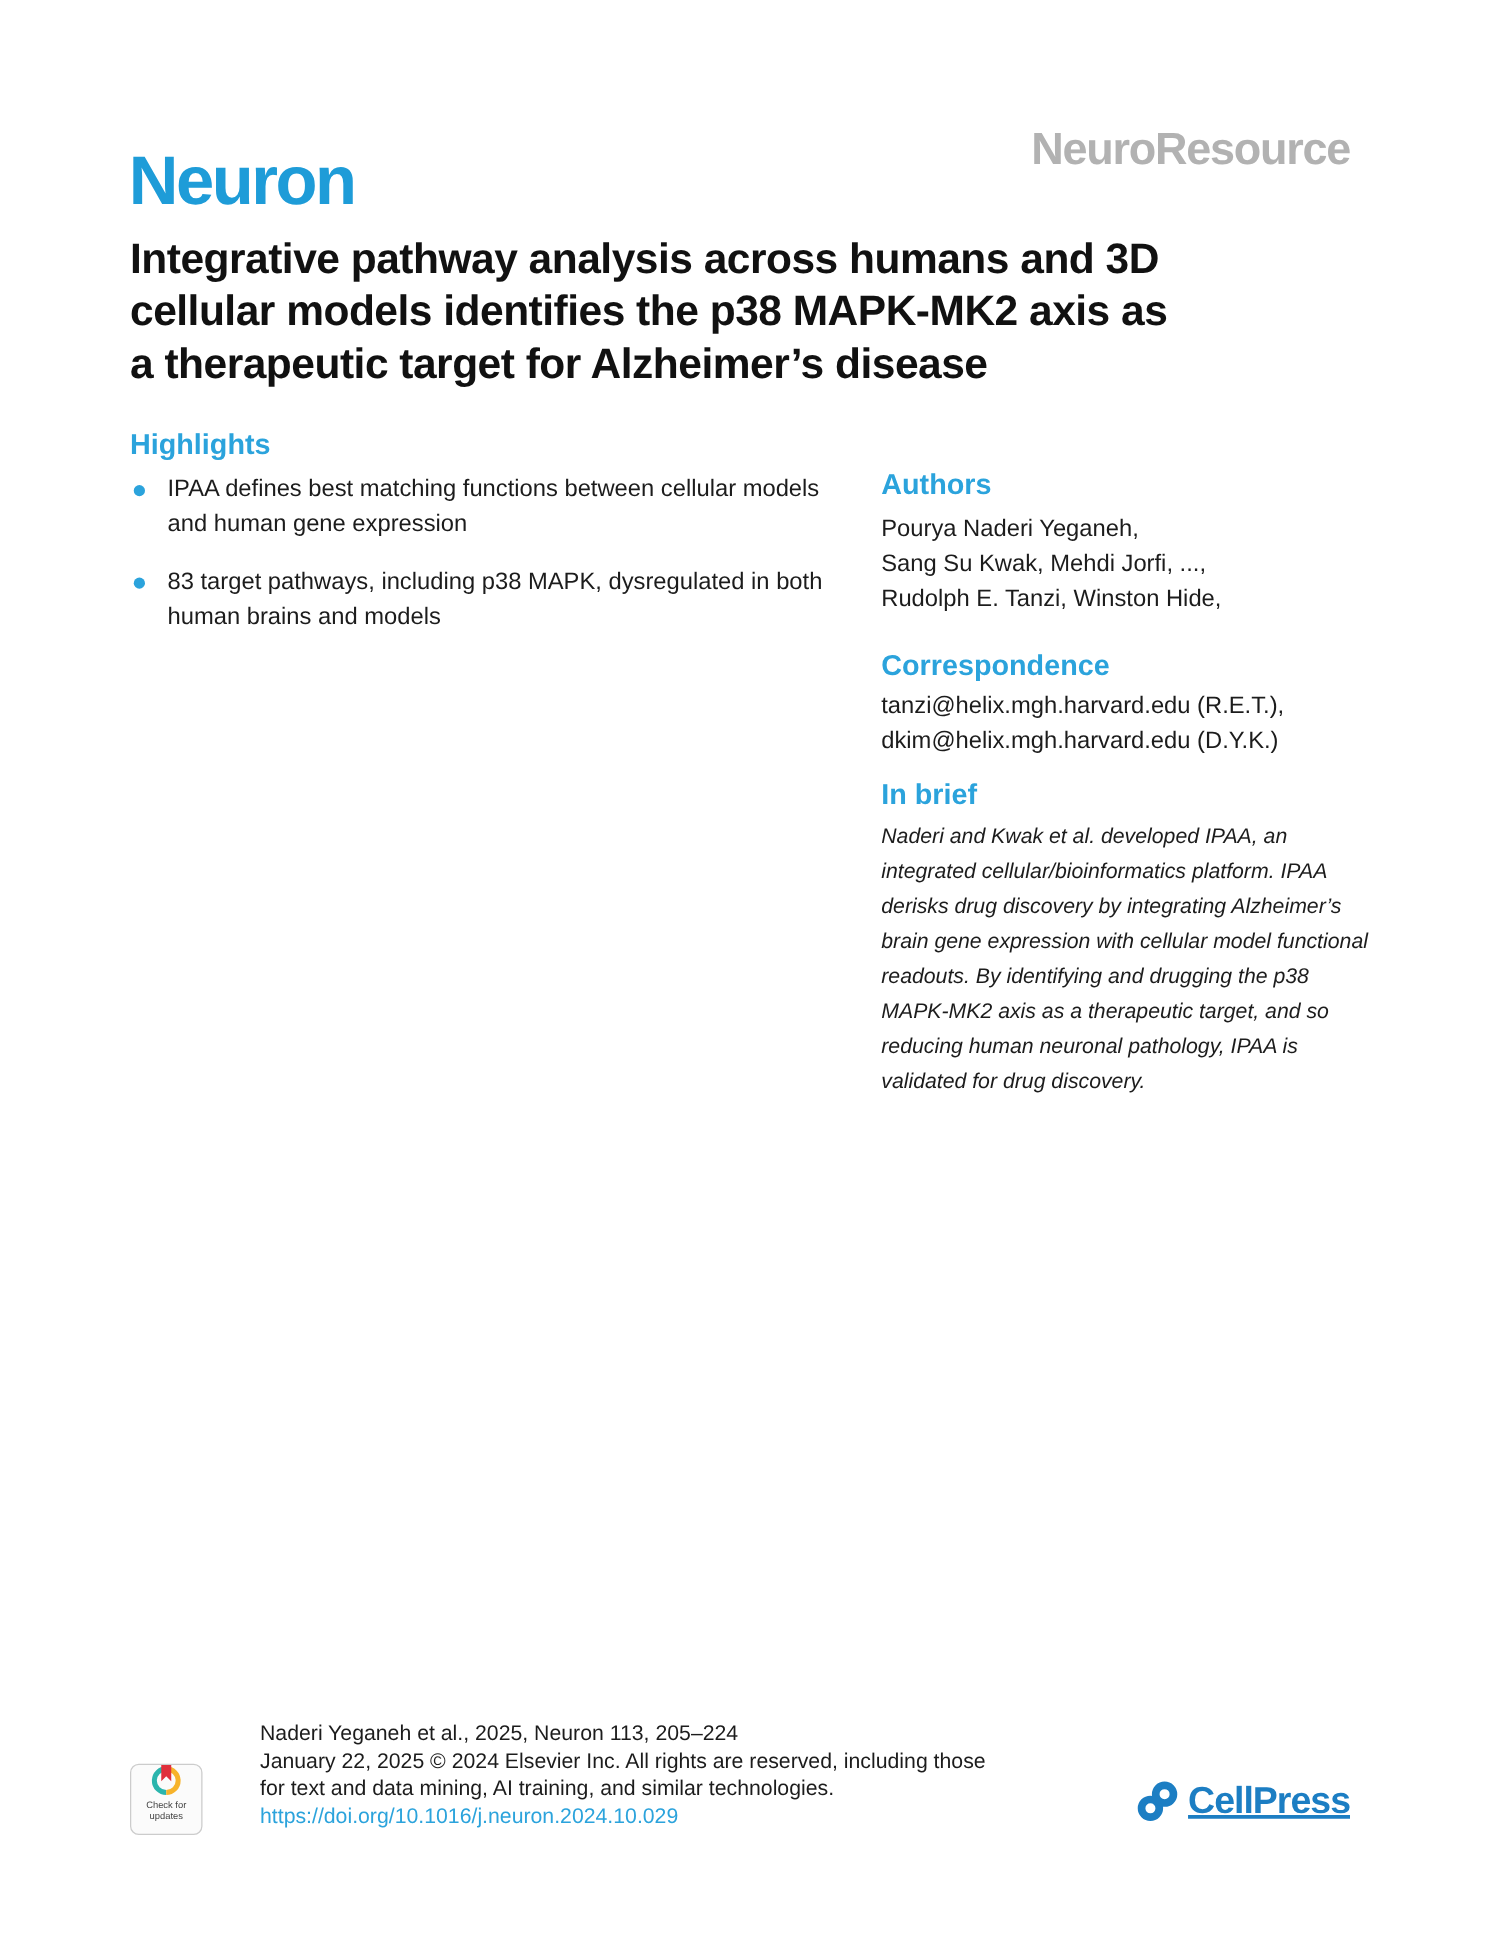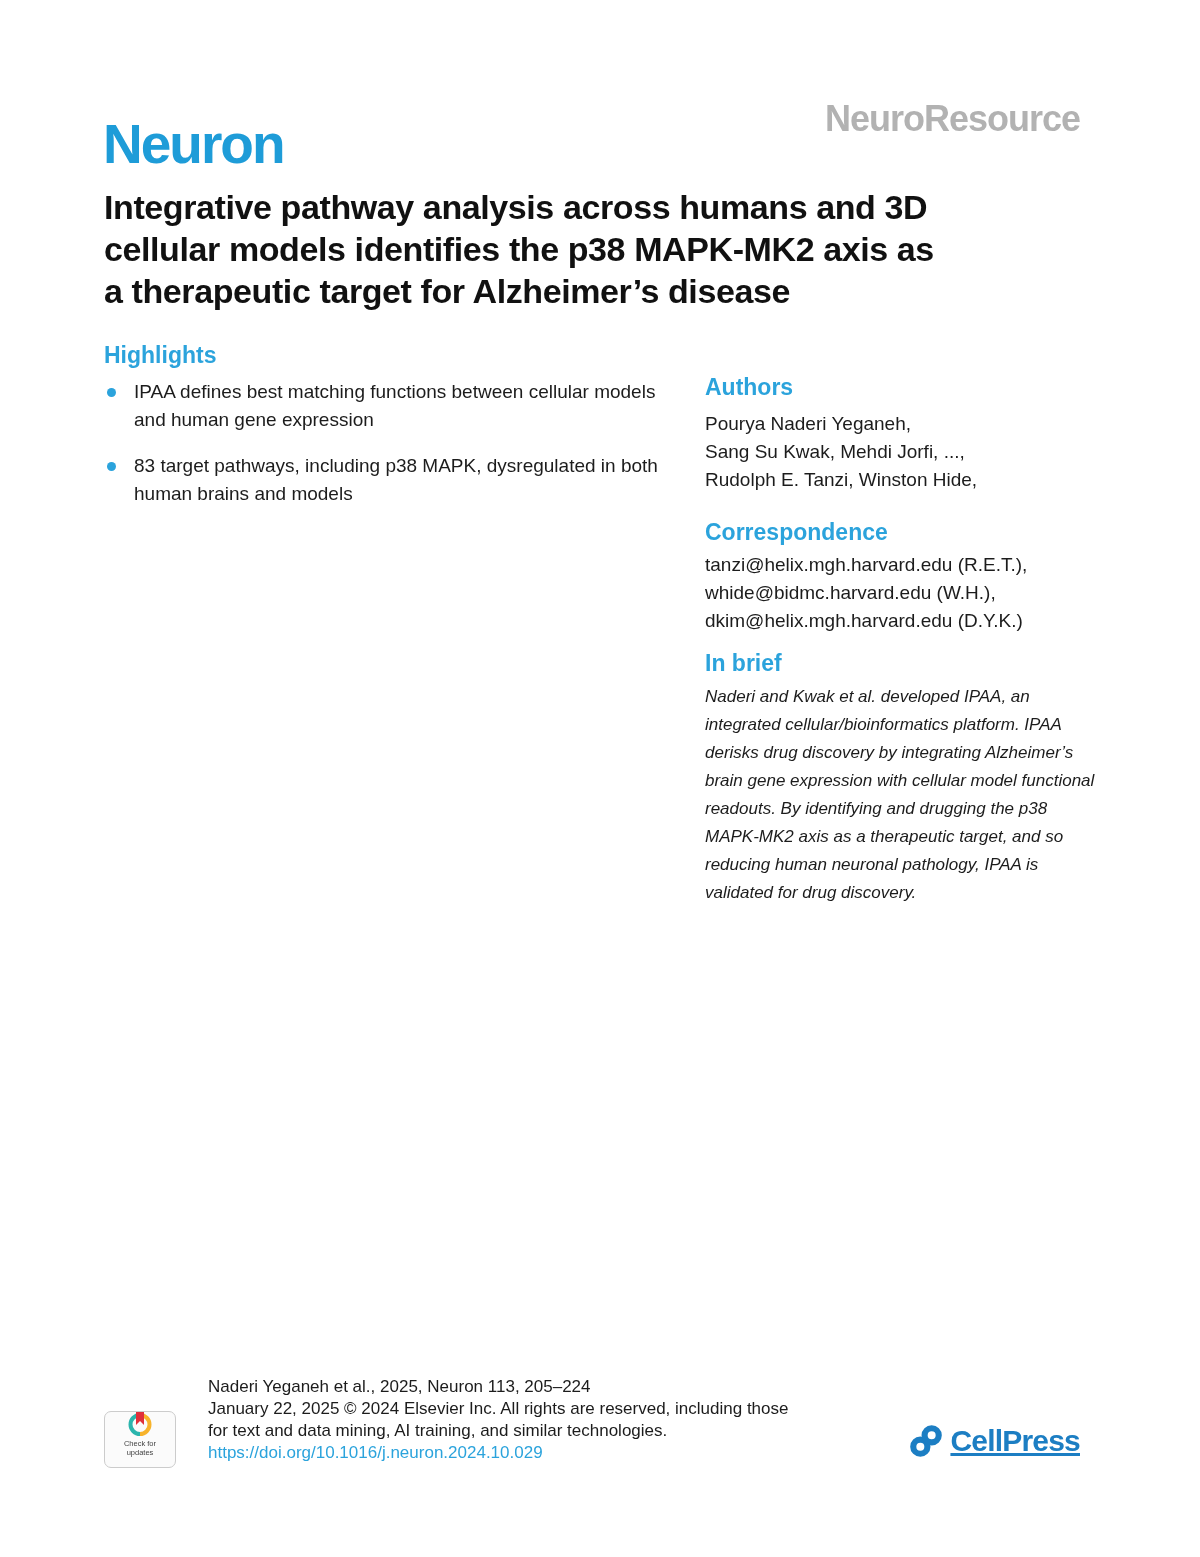--- a/index.html
+++ b/index.html
@@ -53,21 +53,21 @@
     position:absolute;left:3px;top:10px;width:9px;height:9px;
     border-radius:50%;background:var(--heading-blue);
   }
   .authors-block{margin-top:9px;font-size:19px;line-height:28px;}
   .corr-heading{margin-top:24px;}
   .corr-block{margin-top:5px;font-size:19px;line-height:28px;}
   .inbrief-heading{margin-top:14px;}
   .inbrief-text{margin-top:6px;font-size:17px;line-height:28px;font-style:italic;}
   
   .update-badge{
-    position:absolute;left:104px;top:1411px;width:72px;height:57px;
+    position:absolute;left:104px;top:1411px;width:58px;height:57px;
     background:#fbfbfb;border:1px solid #cccccc;border-radius:7px;
     display:flex;flex-direction:column;align-items:center;
     padding-top:0;cursor:pointer;
   }
   .update-badge-text{
     font-size:7.5px;line-height:9px;color:#444444;text-align:center;
     margin-top:2px;
   }
   .citation{
     position:absolute;left:208px;top:1376px;
@@ -115,21 +115,20 @@
   <h2 class="section-heading">Authors</h2>
   <div class="authors-block">
     <div>Pourya Naderi Yeganeh,</div>
     <div>Sang Su Kwak, Mehdi Jorfi, ...,</div>
     <div>Rudolph E. Tanzi, Winston Hide,</div>
   </div>
 
   <h2 class="section-heading corr-heading">Correspondence</h2>
   <div class="corr-block">
     <div>tanzi@helix.mgh.harvard.edu (R.E.T.),</div>
-    <div>whide@bidmc.harvard.edu (W.H.),</div>
     <div>dkim@helix.mgh.harvard.edu (D.Y.K.)</div>
   </div>
 
   <h2 class="section-heading inbrief-heading">In brief</h2>
   <p class="inbrief-text">Naderi and Kwak et al. developed IPAA, an integrated cellular/bioinformatics platform. IPAA derisks drug discovery by integrating Alzheimer’s brain gene expression with cellular model functional readouts. By identifying and drugging the p38 MAPK-MK2 axis as a therapeutic target, and so reducing human neuronal pathology, IPAA is validated for drug discovery.</p>
 </section>
 
 <div class="update-badge">
   <svg width="24" height="25" viewBox="0 0 24 25">
     <path d="M12 3 A9.5 9.5 0 0 0 12 22" fill="none" stroke="#2BB5AD" stroke-width="4"></path>

